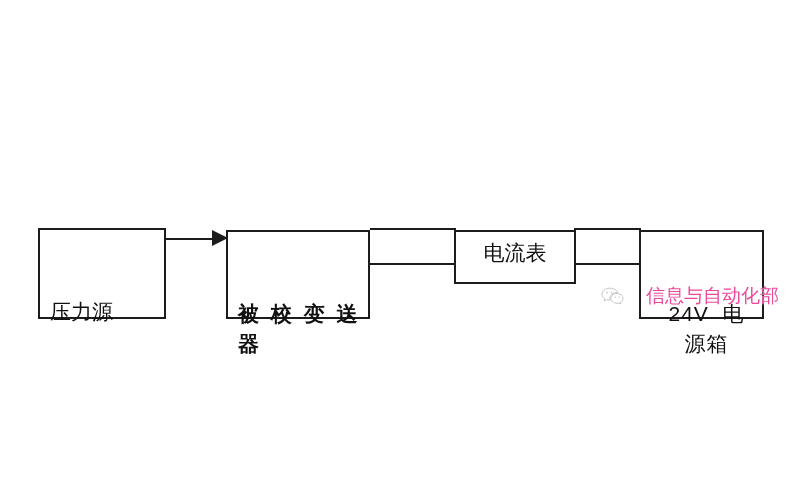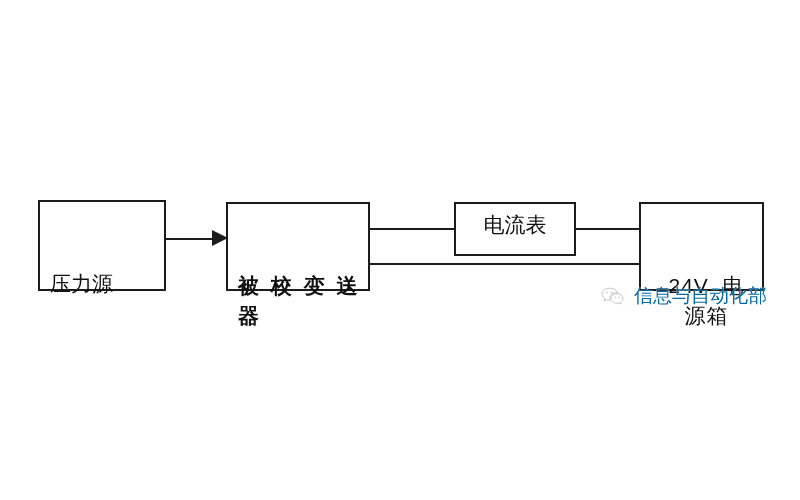--- a/index.html
+++ b/index.html
@@ -26,20 +26,21 @@
     position: absolute;
     box-sizing: border-box;
     border: 2px solid #1c1c1c;
     background: #ffffff;
     color: #111111;
     font-size: 21px;
     line-height: 1.45;
     padding: 6px 0 0 10px;
     white-space: pre-wrap;
     z-index: 3;
+    margin-top: 28px;
   }
   .block.centered {
     display: flex;
     align-items: flex-start;
     justify-content: center;
     padding-left: 0;
   }
   .block .label {
     display: block;
   }
@@ -93,22 +94,22 @@
   #wire-transmitter-to-power-return {
     left: 370px; top: 263px; width: 271px;
   }
 
   
   #watermark {
     position: absolute;
     left: 601px; top: 283px;
     display: flex;
     align-items: center;
-    gap: 10px;
-    color: #0369a1;
+    gap: 22px;
+    color: #ec4899;
     font-size: 19px;
     letter-spacing: 0px;
     z-index: 4;
     user-select: none;
   }
   #watermark .wm-logo {
     display: inline-block;
     width: 23px;
     height: 19px;
     position: relative;

